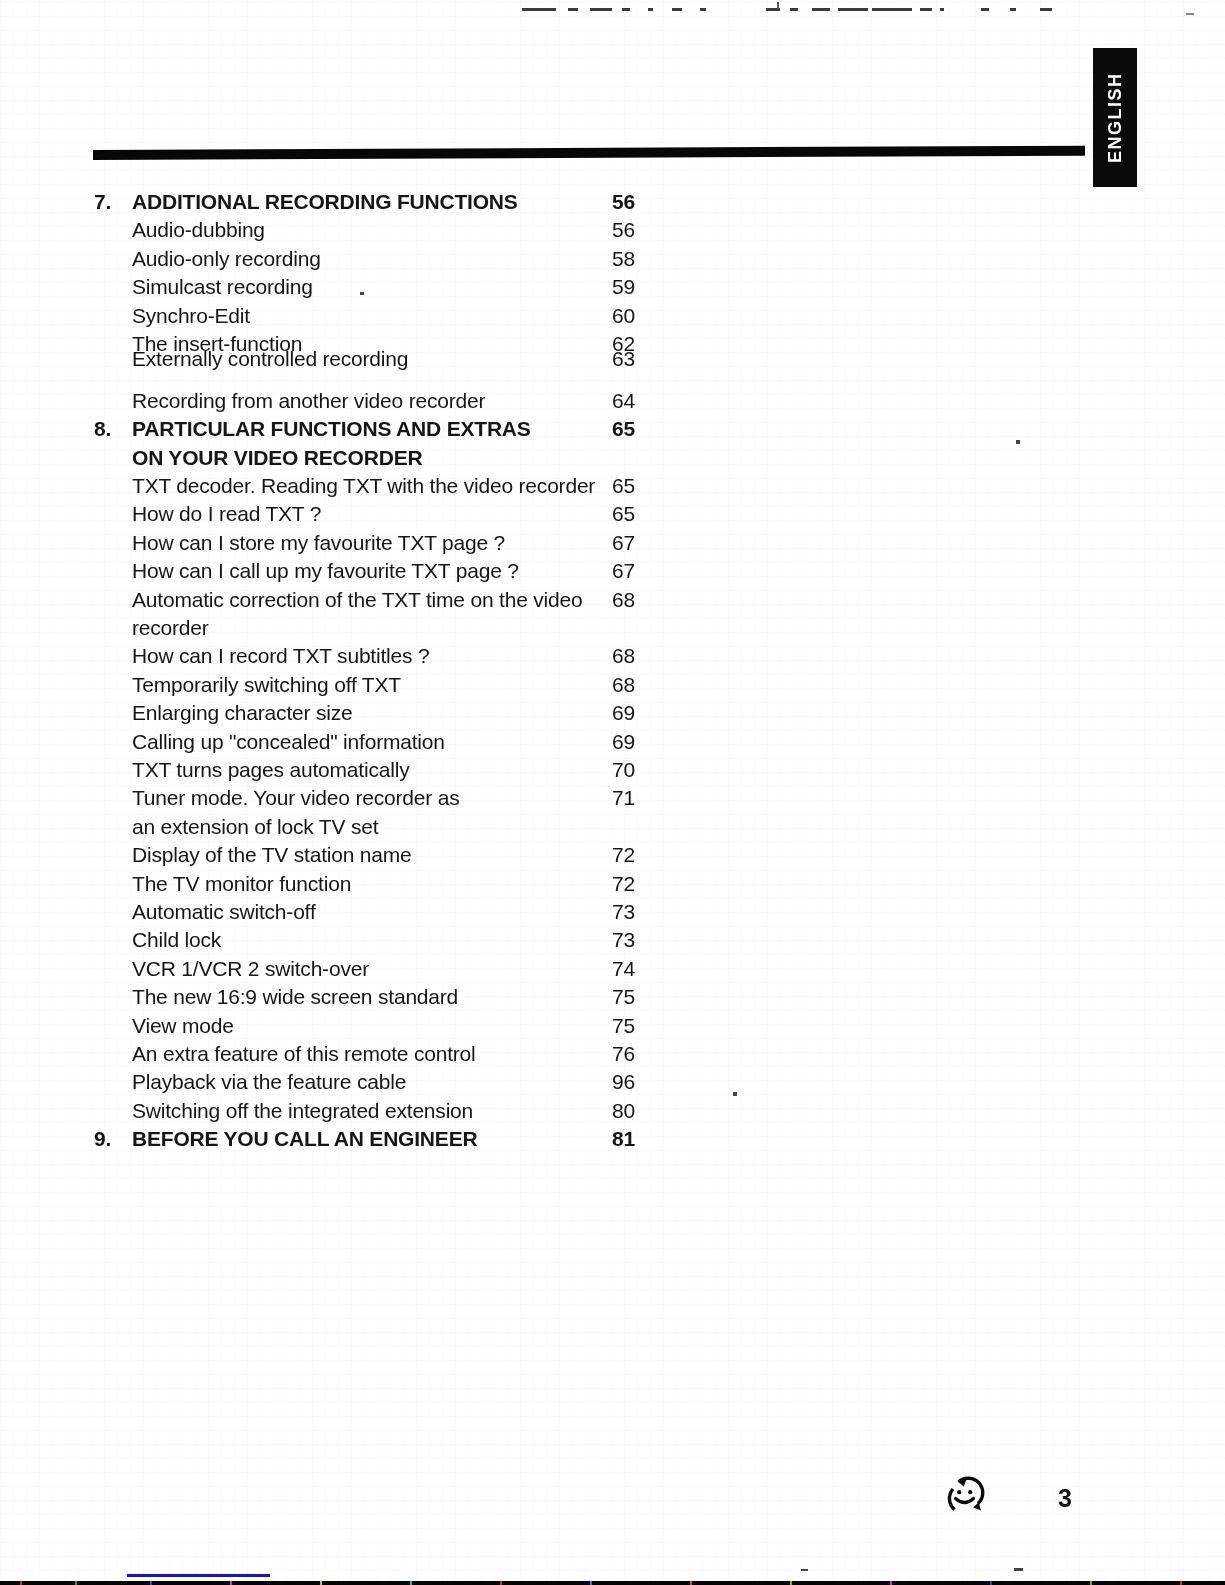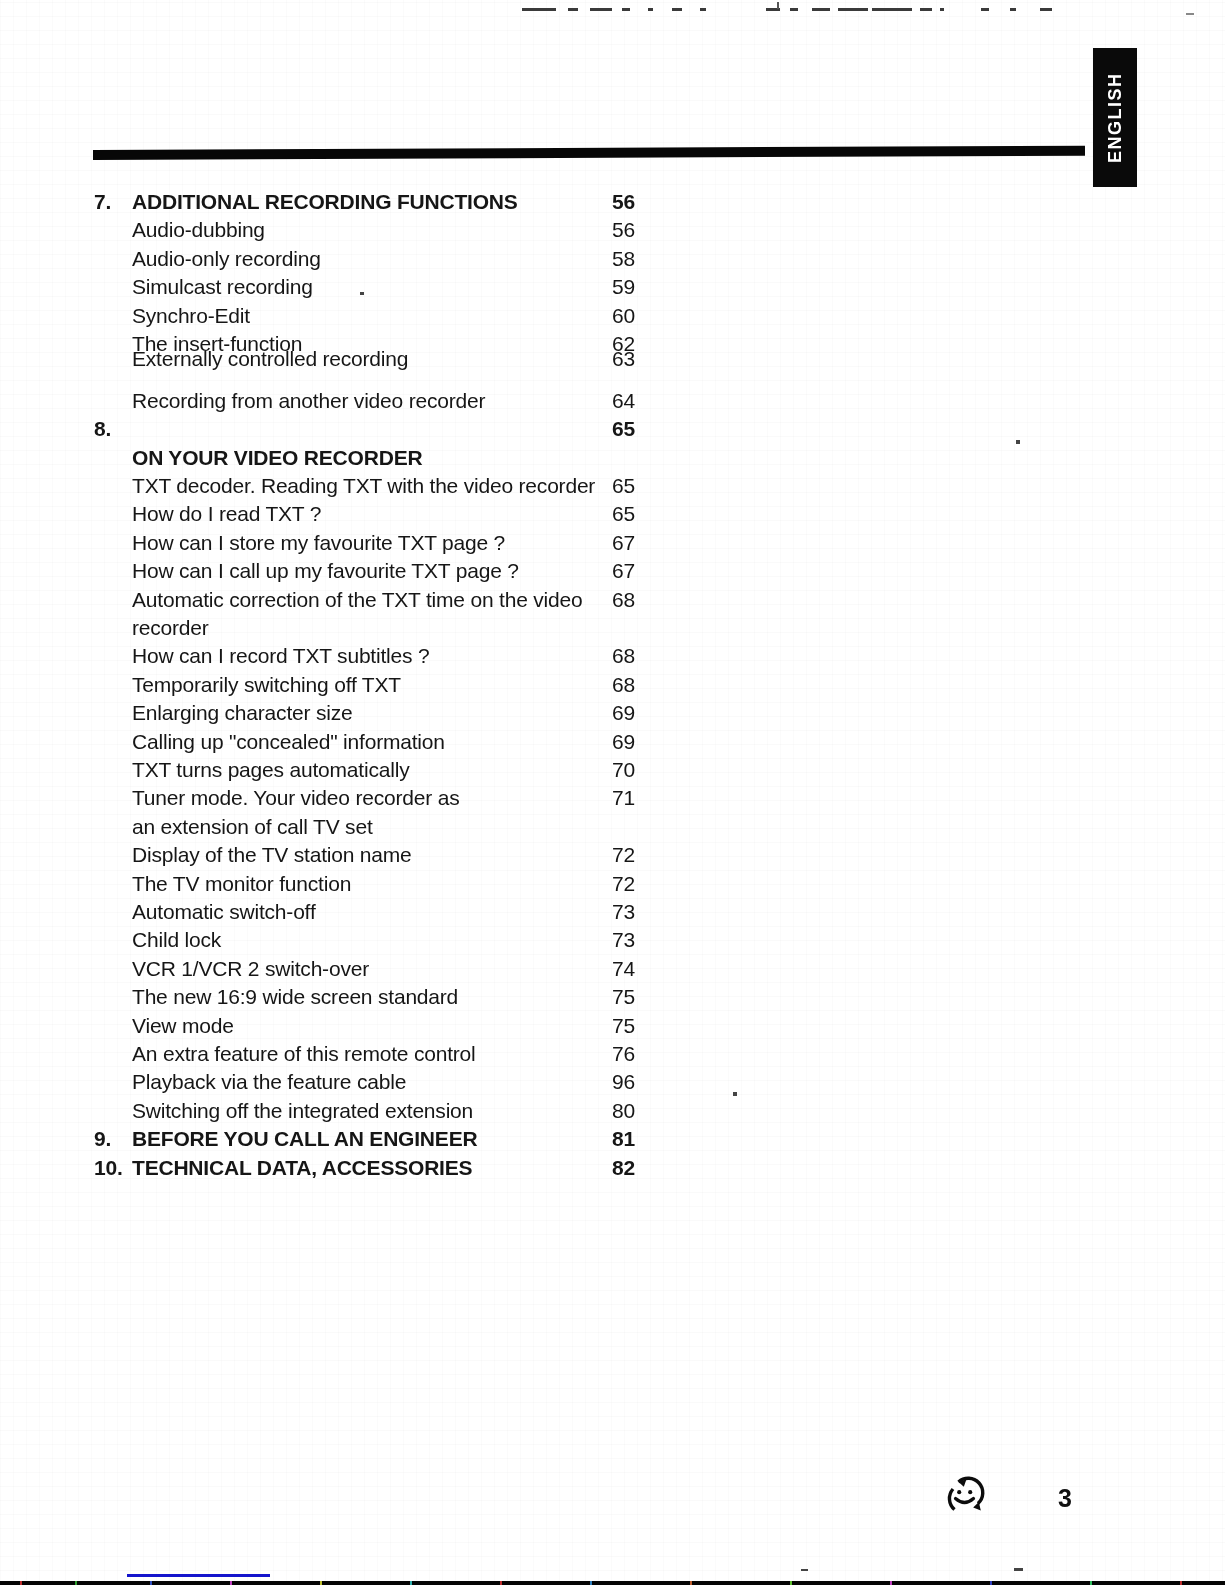--- a/index.html
+++ b/index.html
@@ -113,20 +113,21 @@
     <div class="toc-row" style="top: 157px;">
       <span class="label">Externally controlled recording</span>
       <span class="page">63</span>
     </div>
     <div class="toc-row" style="top: 198.8px;">
       <span class="label">Recording from another video recorder</span>
       <span class="page">64</span>
     </div>
     <div class="toc-row bold" style="top: 227.2px;">
       <span class="num">8.</span>
+      <span class="label">PARTICULAR FUNCTIONS AND EXTRAS</span>
       <span class="page">65</span>
     </div>
     <div class="toc-row bold" style="top: 255.6px;">
       <span class="label">ON YOUR VIDEO RECORDER</span>
     </div>
     <div class="toc-row" style="top: 284px;">
       <span class="label">TXT decoder. Reading TXT with the video recorder</span>
       <span class="page">65</span>
     </div>
     <div class="toc-row" style="top: 312.4px;">
@@ -166,21 +167,21 @@
     </div>
     <div class="toc-row" style="top: 568px;">
       <span class="label">TXT turns pages automatically</span>
       <span class="page">70</span>
     </div>
     <div class="toc-row" style="top: 596.4px;">
       <span class="label">Tuner mode. Your video recorder as</span>
       <span class="page">71</span>
     </div>
     <div class="toc-row" style="top: 624.8px;">
-      <span class="label">an extension of call TV set</span>
+      <span class="label">an extension of lock TV set</span>
     </div>
     <div class="toc-row" style="top: 653.2px;">
       <span class="label">Display of the TV station name</span>
       <span class="page">72</span>
     </div>
     <div class="toc-row" style="top: 681.6px;">
       <span class="label">The TV monitor function</span>
       <span class="page">72</span>
     </div>
     <div class="toc-row" style="top: 710px;">
@@ -212,25 +213,20 @@
       <span class="page">96</span>
     </div>
     <div class="toc-row" style="top: 908.8px;">
       <span class="label">Switching off the integrated extension</span>
       <span class="page">80</span>
     </div>
     <div class="toc-row bold" style="top: 937.2px;">
       <span class="num">9.</span>
       <span class="label">BEFORE YOU CALL AN ENGINEER</span>
       <span class="page">81</span>
-    </div>
-    <div class="toc-row bold" style="top: 965.6px;">
-      <span class="num">10.</span>
-      <span class="label">TECHNICAL DATA, ACCESSORIES</span>
-      <span class="page">82</span>
     </div>
   </div>
 
 <div class="speck" style="left:360px;top:292px;width:4px;height:3px;"></div>
 <div class="speck" style="left:1016px;top:440px;width:4px;height:4px;"></div>
 <div class="speck" style="left:733px;top:1092px;width:4px;height:4px;"></div>
 <div class="speck" style="left:801px;top:1569px;width:7px;height:2px;"></div>
 <div class="speck" style="left:1014px;top:1568px;width:9px;height:3px;"></div>
 <div class="speck" style="left:1186px;top:13px;width:8px;height:2px;background:#888;"></div>
 

